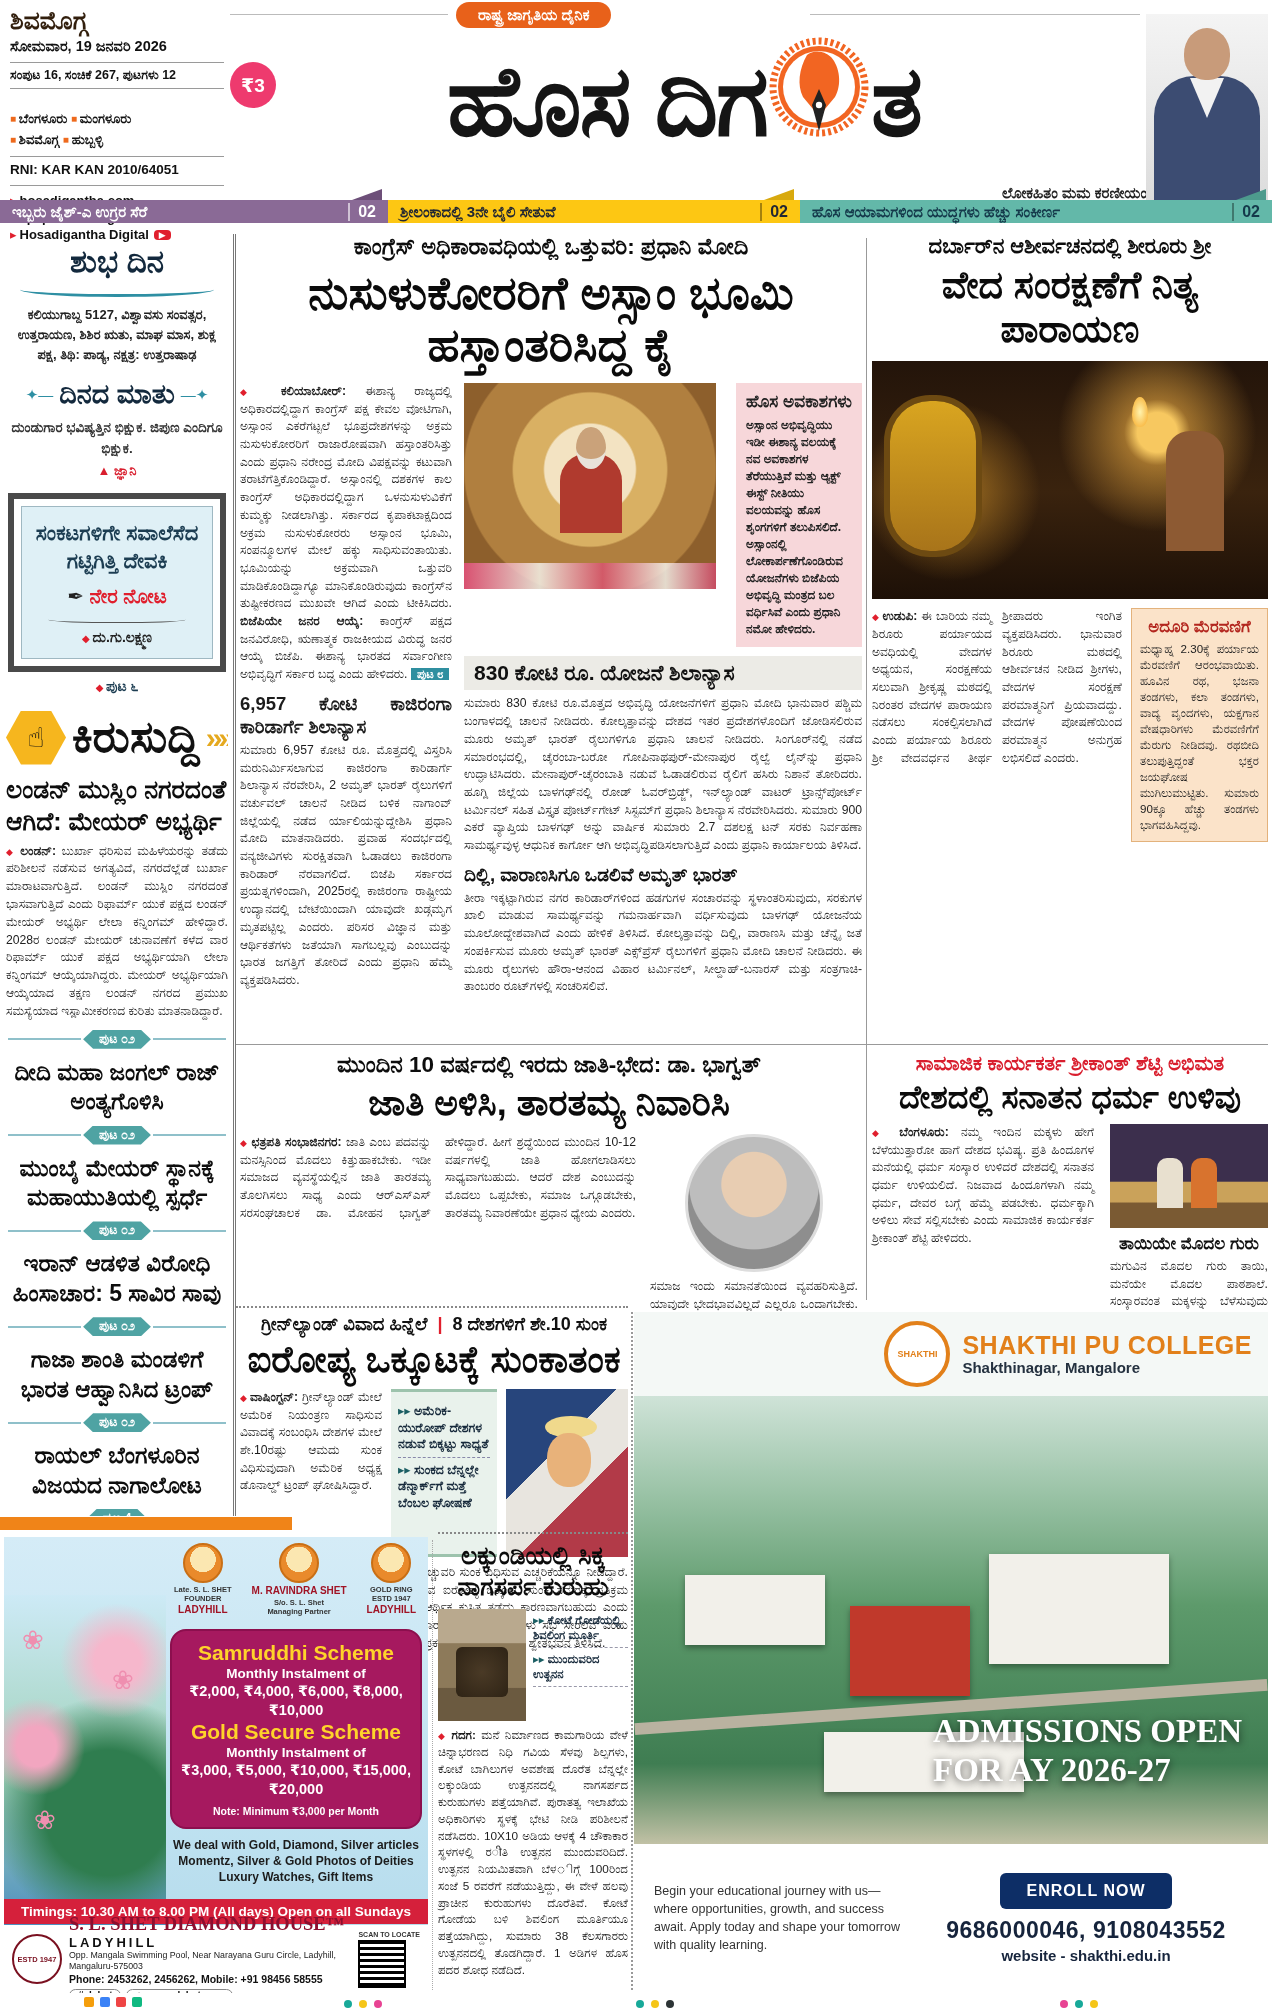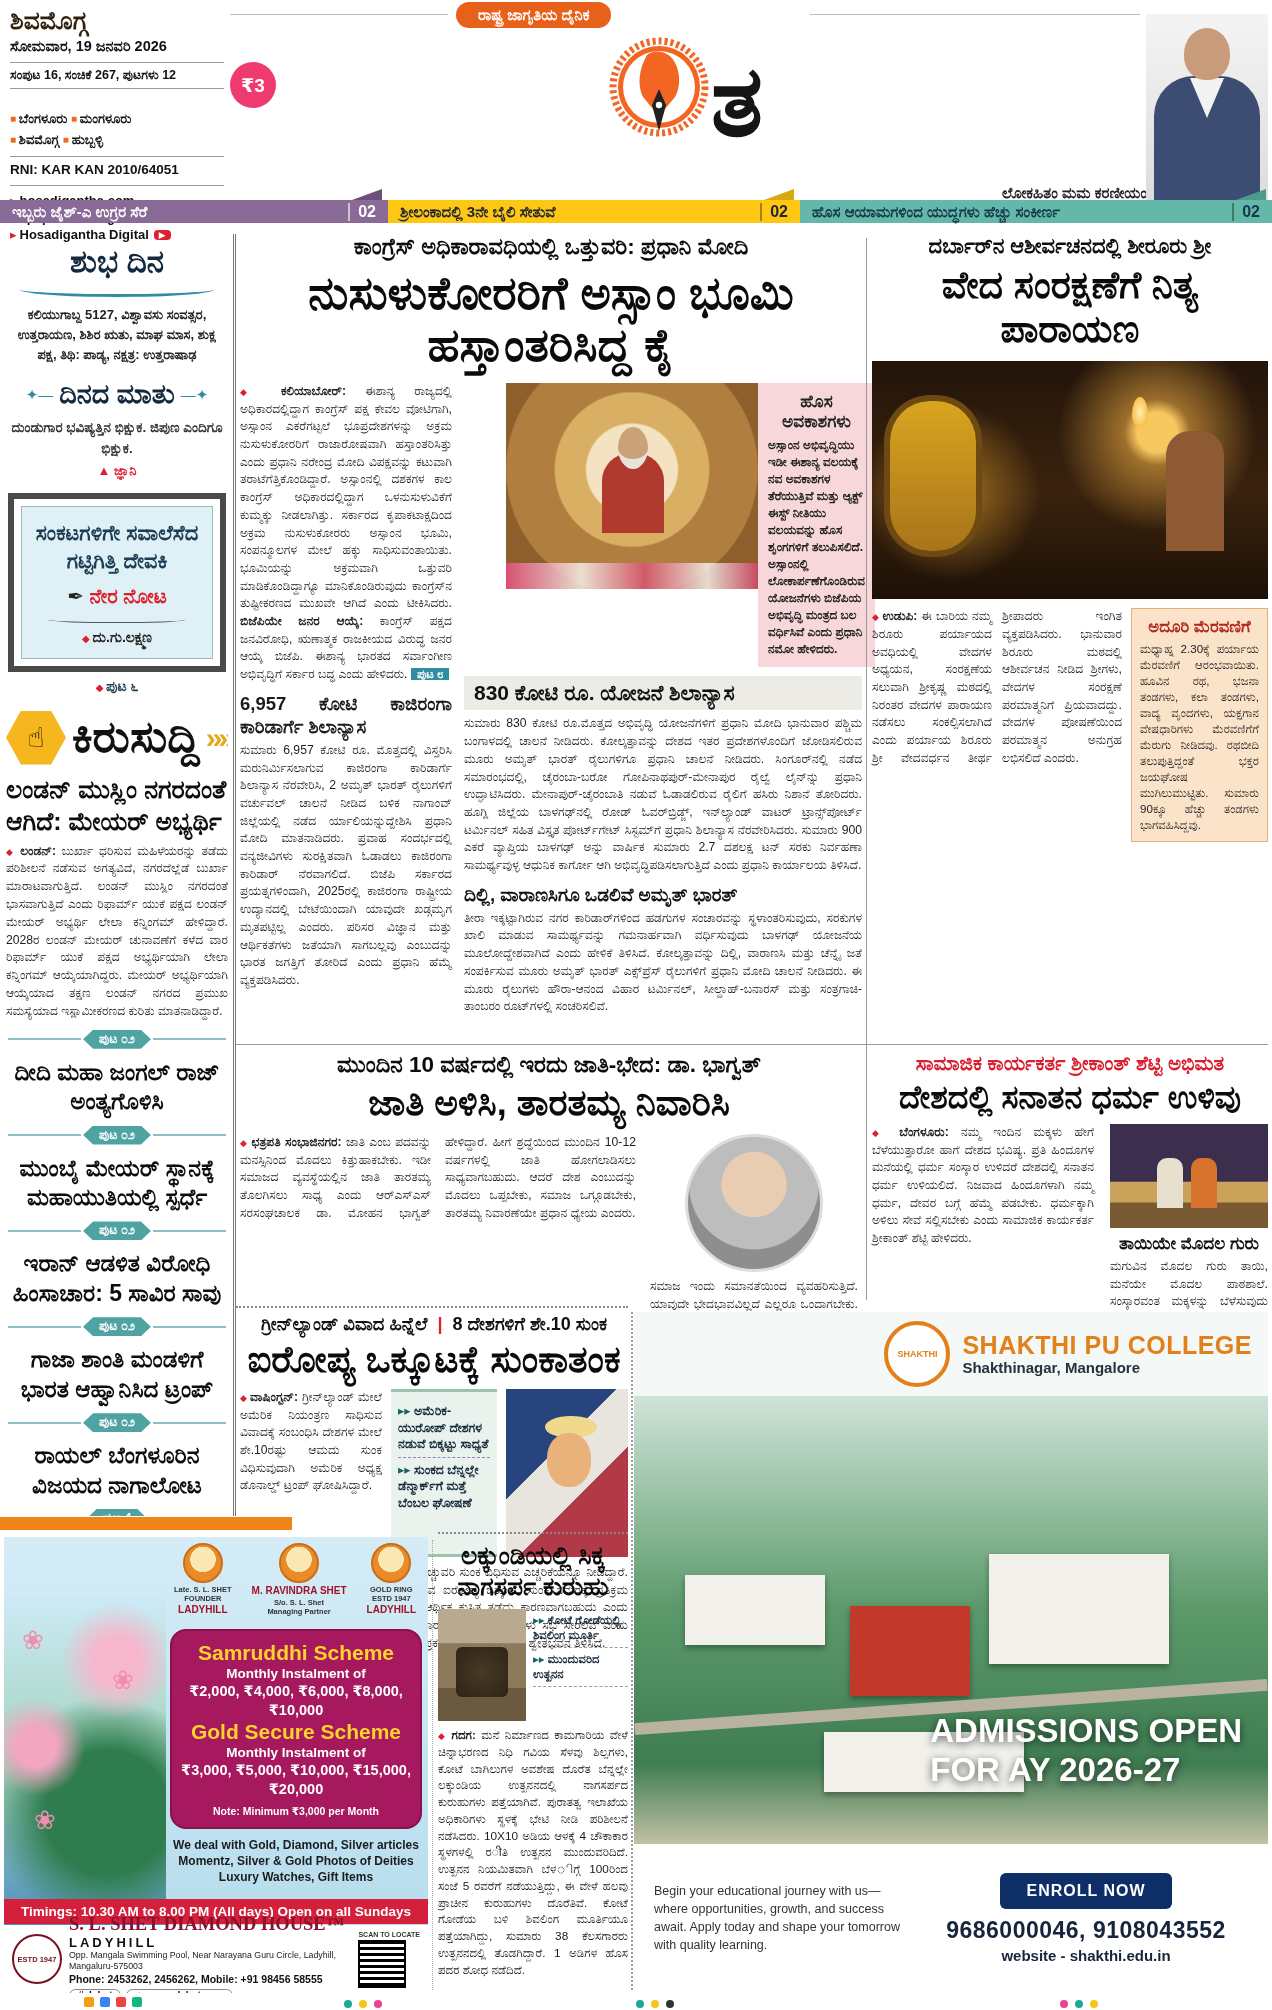--- a/index.html
+++ b/index.html
@@ -80,21 +80,21 @@
   .body-sm{font-size:12.2px;line-height:1.45;text-align:justify;color:#1c1c1c;}
   .sub-bold{font-size:18.5px;font-weight:900;margin:8px 0 4px;line-height:1.25;}
   .cont{background:#2f8fa0;color:#fff;font-weight:bold;font-size:11.5px;padding:0 6px;white-space:nowrap;}
 
   
   .lead{position:absolute;left:240px;top:234px;width:622px;}
   .headline-xl{font-size:46px;font-weight:900;line-height:1.12;text-align:center;color:#0b0b0b;margin:8px 0 12px;}
   .lead-cols{display:flex;gap:12px;}
   .lcol{width:212px;flex:none;}
   .rcol{flex:1;min-width:0;}
-  .photo-row{display:flex;gap:0;margin-left:42px;}
+  .photo-row{display:flex;gap:20px;}
   .modi-photo{width:252px;height:206px;flex:none;background:
      radial-gradient(circle at 50% 42%,#f3e3c2 0 26%,#d9b063 27% 44%,#b07f3f 45% 72%,#8d5f2c 73%);position:relative;overflow:hidden;}
   .modi-fig{position:absolute;left:96px;top:70px;width:62px;height:80px;border-radius:28px 28px 0 0;background:#b03a2e;}
   .modi-face{position:absolute;left:112px;top:44px;width:30px;height:32px;border-radius:50%;background:#caa27a;border-bottom:10px solid #e8e3da;}
   .modi-flowers{position:absolute;left:0;bottom:0;width:100%;height:26px;background:linear-gradient(90deg,#e64f7d,#f3f0e8 30%,#d8536f 55%,#f3f0e8 80%,#cf4868);opacity:.85;}
   .pink-box{flex:1;background:#f7d7da;padding:9px 10px;box-sizing:border-box;}
   .pink-title{font-size:17px;font-weight:900;color:#222;text-align:center;margin-bottom:5px;}
   .pink-body{font-size:12px;font-weight:bold;line-height:1.42;color:#222;}
   .gray-sub{background:#ecebe6;font-size:21px;font-weight:900;padding:5px 10px;margin:9px 0 5px;}
 
@@ -201,21 +201,21 @@
       repeating-linear-gradient(0deg,#000 0 3px,#fff 3px 6px),
       repeating-linear-gradient(90deg,#000 0 3px,rgba(255,255,255,0) 3px 6px);border:2px solid #000;}
 
   
   .shakthi{position:absolute;left:634px;top:1312px;width:634px;height:680px;overflow:hidden;background:#fff;}
   .shk-top{height:84px;background:#f4f8f6;display:flex;align-items:center;gap:12px;padding:0 16px;justify-content:flex-end;}
   .shk-logo{width:58px;height:58px;flex:none;border-radius:50%;background:#fff;border:4px solid #e2801a;display:grid;place-items:center;color:#e2801a;font-weight:900;font-size:9px;text-align:center;}
   .shk-name{color:#e2801a;font-weight:900;font-size:25px;letter-spacing:.5px;line-height:1.1;}
   .shk-loc{color:#24313f;font-weight:bold;font-size:15px;}
   .shk-photo{position:relative;height:525px;overflow:hidden;background:
-      linear-gradient(180deg,#cfe3d8 0%,#9cc4a8 18%,#5d9a6b 40%,#3f7d52 70%,#d8cdb4 88%,#cbe3ea 100%);}
+      linear-gradient(180deg,#cfe3d8 0%,#9cc4a8 18%,#5d9a6b 40%,#3f7d52 70%,#d8cdb4 88%,#cbe3ea 100%); font-family: Liberation Serif, serif;}
   .bld{position:absolute;background:#f2f0ea;box-shadow:0 3px 6px rgba(0,0,0,.35);}
   .bld.red{background:#c0392b;}
   .shk-road{position:absolute;left:0;top:58%;width:100%;height:12px;background:#b9b2a0;transform:rotate(-4deg);}
   .adm{position:absolute;right:26px;top:316px;color:#fff;font-weight:900;font-size:33px;line-height:1.18;text-align:left;text-shadow:0 2px 8px rgba(0,0,0,.65);}
   .shk-bottom{position:absolute;left:0;top:532px;width:100%;height:148px;background:#fff;display:flex;align-items:center;gap:18px;padding:0 20px;box-sizing:border-box;}
   .shk-para{width:252px;flex:none;font-size:12.5px;line-height:1.45;color:#333;}
   .shk-right{flex:1;text-align:center;}
   .enroll{display:inline-block;background:#0d2e66;color:#fff;font-weight:900;border-radius:6px;padding:9px 26px;font-size:16px;letter-spacing:1px;cursor:pointer;}
   .shk-ph{font-weight:900;font-size:23px;color:#16243c;margin-top:8px;letter-spacing:.5px;}
   .shk-web{font-weight:bold;font-size:15px;color:#16243c;margin-top:3px;}
@@ -247,20 +247,21 @@
       <div class="hlink"><span>epaper.hosadigantha.com</span></div>
       <div class="hlink"><span>Hosadigantha Digital</span><span class="yt">▶</span></div>
     </div>
   </div>
 
   <div class="hline-thin" style="left:230px;width:218px;"></div>
   <div class="hline-thin" style="left:810px;width:330px;"></div>
   <div class="pill">ರಾಷ್ಟ್ರ ಜಾಗೃತಿಯ ದೈನಿಕ</div>
 
   <div class="mast">
+    <span>ಹೊಸ ದಿಗ</span>
     <svg width="100" height="100" viewBox="0 0 100 100">
       <circle cx="50" cy="50" r="46" fill="none" stroke="#f26522" stroke-width="7" stroke-dasharray="3 3"></circle>
       <circle cx="50" cy="50" r="41" fill="#f26522"></circle>
       <circle cx="50" cy="50" r="36" fill="#ffffff"></circle>
       <path d="M38 18 C30 32 28 48 34 60 L44 72 50 84 56 72 66 60 C73 48 71 30 62 20 C54 13 44 13 38 18 Z" fill="#f26522"></path>
       <path d="M50 52 L43 68 L50 94 L57 68 Z" fill="#222222"></path>
       <circle cx="50" cy="68" r="3.2" fill="#ffffff"></circle>
     </svg>
     <span>ತ</span>
   </div>

